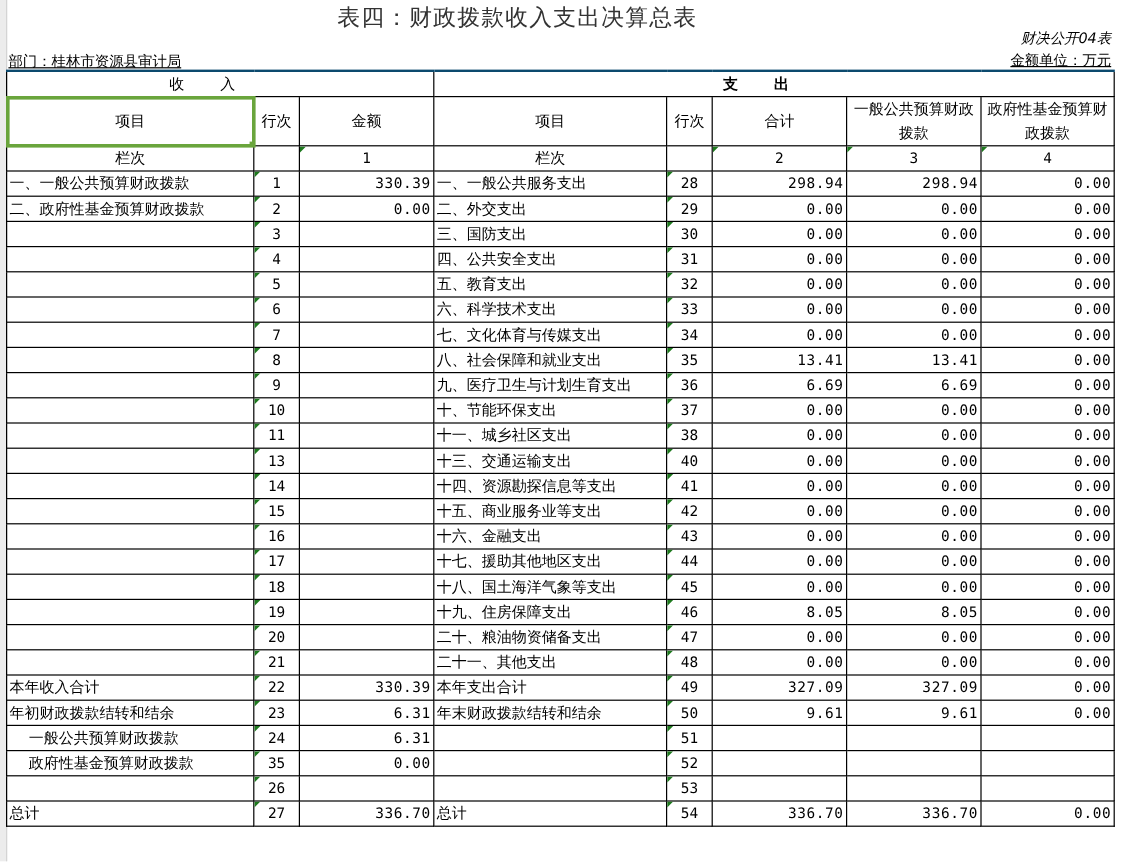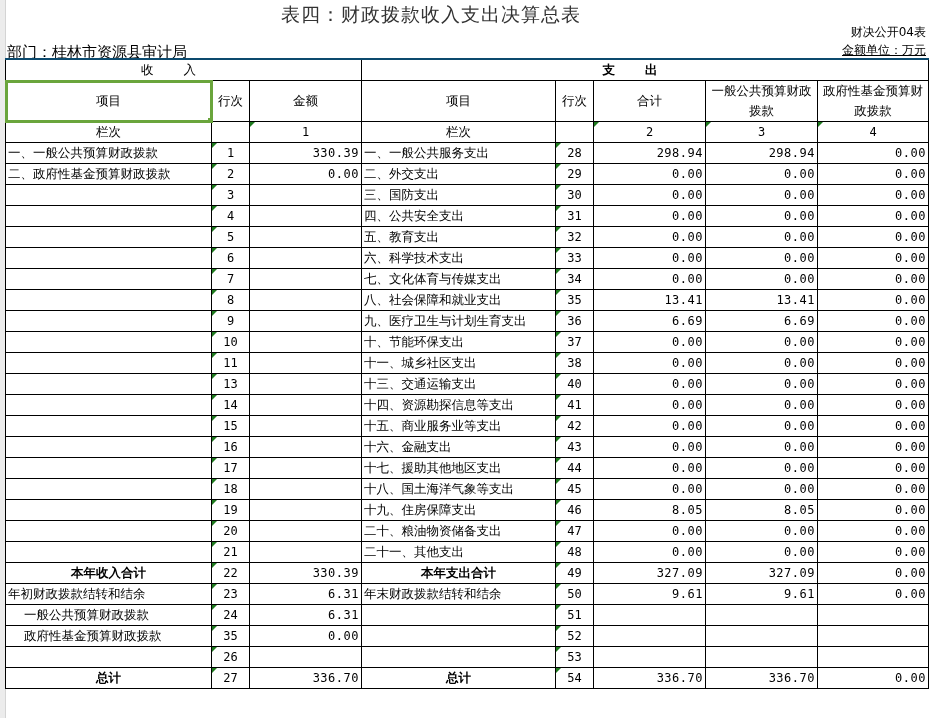--- a/index.html
+++ b/index.html
@@ -1,29 +1,29 @@
 <!DOCTYPE html>
 <html><head>
 <meta charset="utf-8">
 <style>
   html, body { margin: 0; padding: 0; background: #ffffff; }
   body { width: 934px; height: 718px; position: relative; overflow: hidden;
          font-family: "DejaVu Sans", "Liberation Sans", sans-serif; color: #000; }
   .gutter { position: absolute; left: 0; top: 0; width: 5px; height: 718px; background: #ececec; border-right: 1px solid #d4d4d4; }
   .title { position: absolute; left: 0; top: 2px; width: 862px; text-align: center; font-size: 19px; color: #333; letter-spacing: 1px; }
-  .form-code { position: absolute; right: 8px; top: 24px; font-size: 12px; }
-  .dept { position: absolute; left: 7px; top: 43px; font-size: 15px; text-decoration: underline; }
+  .form-code { position: absolute; right: 8px; top: 24px; font-size: 12px; font-style: italic; }
+  .dept { position: absolute; left: 7px; top: 43px; font-size: 12px; text-decoration: underline; }
   .unit { position: absolute; right: 8px; top: 42px; font-size: 12px; text-decoration: underline; }
   table.sheet { position: absolute; left: 5px; top: 58px; border-collapse: collapse; table-layout: fixed; width: 923px; font-size: 12.5px; }
   table.sheet td { border: 1px solid #000; height: 20px; padding: 0 2px; white-space: nowrap; overflow: hidden; line-height: 20px; position: relative; }
   table.sheet tr.top td { border-top: 2px solid #0c4a6e; }
   .c { text-align: center; }
   .r { text-align: right; font-family: "DejaVu Sans Mono", "Liberation Mono", monospace; font-size: 12px; letter-spacing: 0.5px; }
   .num { text-align: center; font-family: "DejaVu Sans Mono", "Liberation Mono", monospace; font-size: 12px; }
-  .b { font-weight: bold; text-align: center; }
+  .b { font-weight: normal; }
   .ind { padding-left: 18px !important; }
   .hdr td { height: 41px; line-height: 17px; }
   .tri::before { content: ""; position: absolute; left: 0; top: 0; width: 0; height: 0; border-top: 5px solid #1e7a1e; border-right: 5px solid transparent; }
   .selected { outline: 3px solid #6aa53c; outline-offset: -2px; }
   .selected::after { content: ""; position: absolute; right: -3px; bottom: -3px; width: 6px; height: 6px; background: #6aa53c; }
   .section-in { text-align: center; letter-spacing: 30px; }
   .section-out { text-align: center; letter-spacing: 30px; font-weight: bold; }
 </style>
 </head>
 <body>

